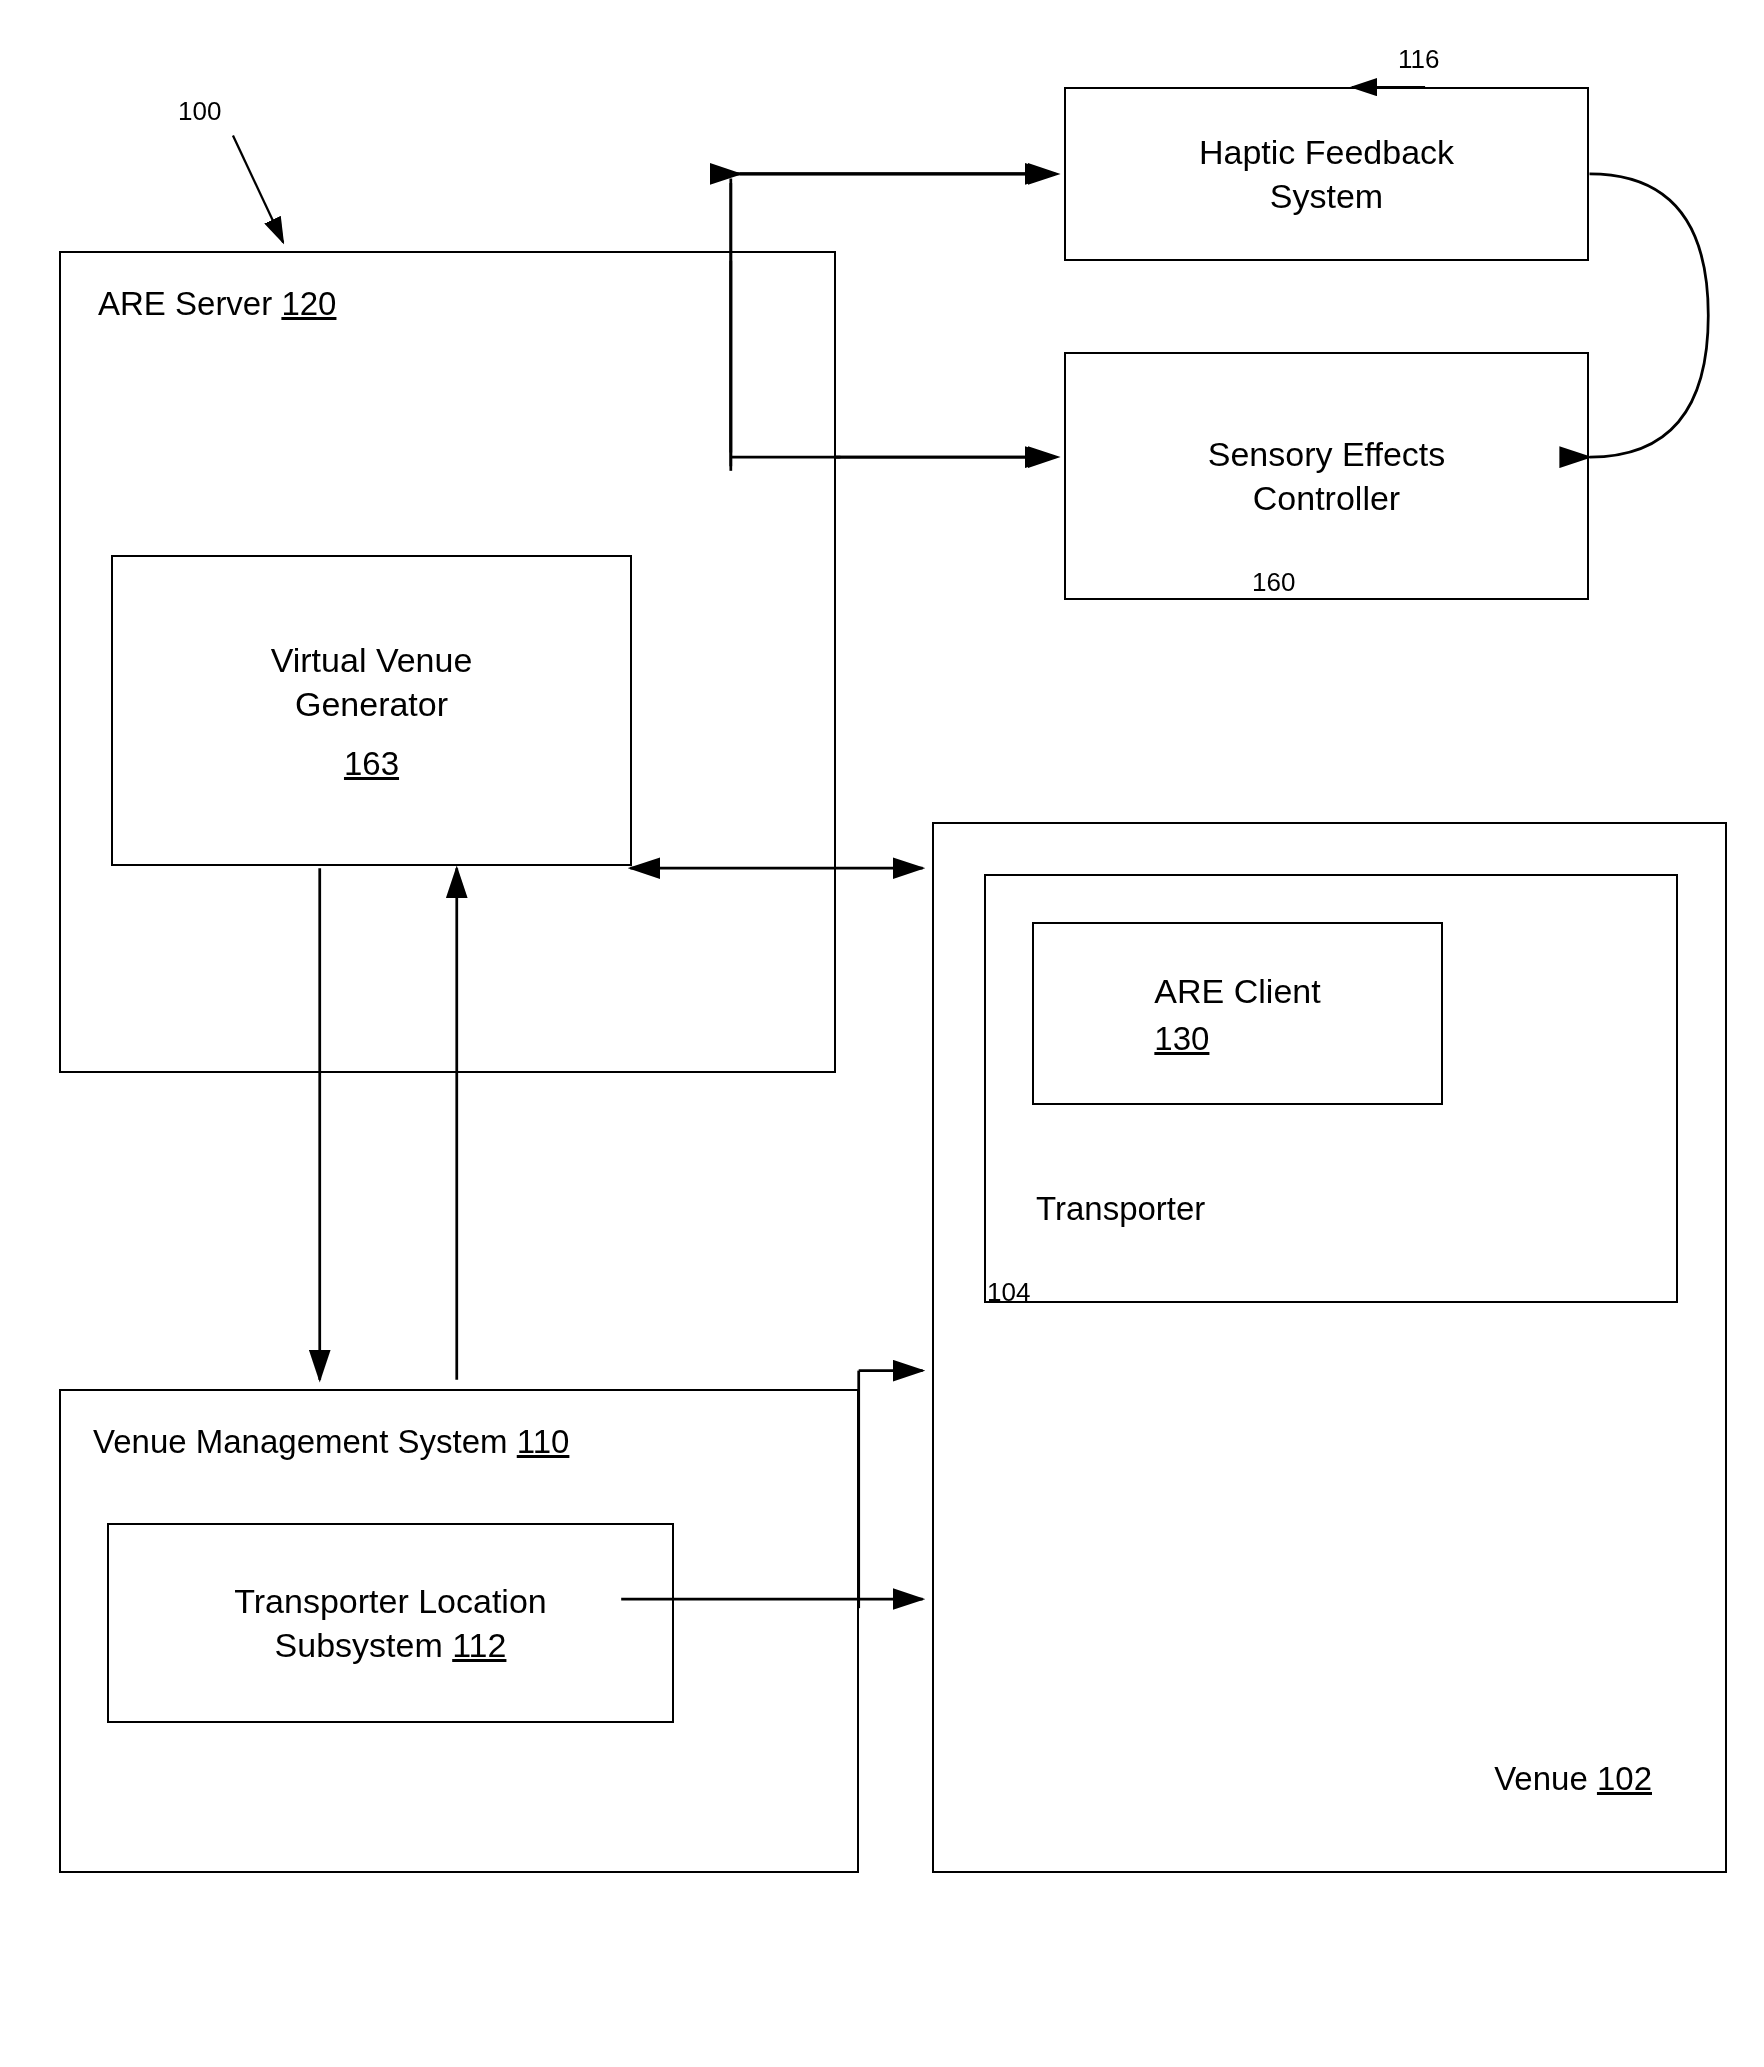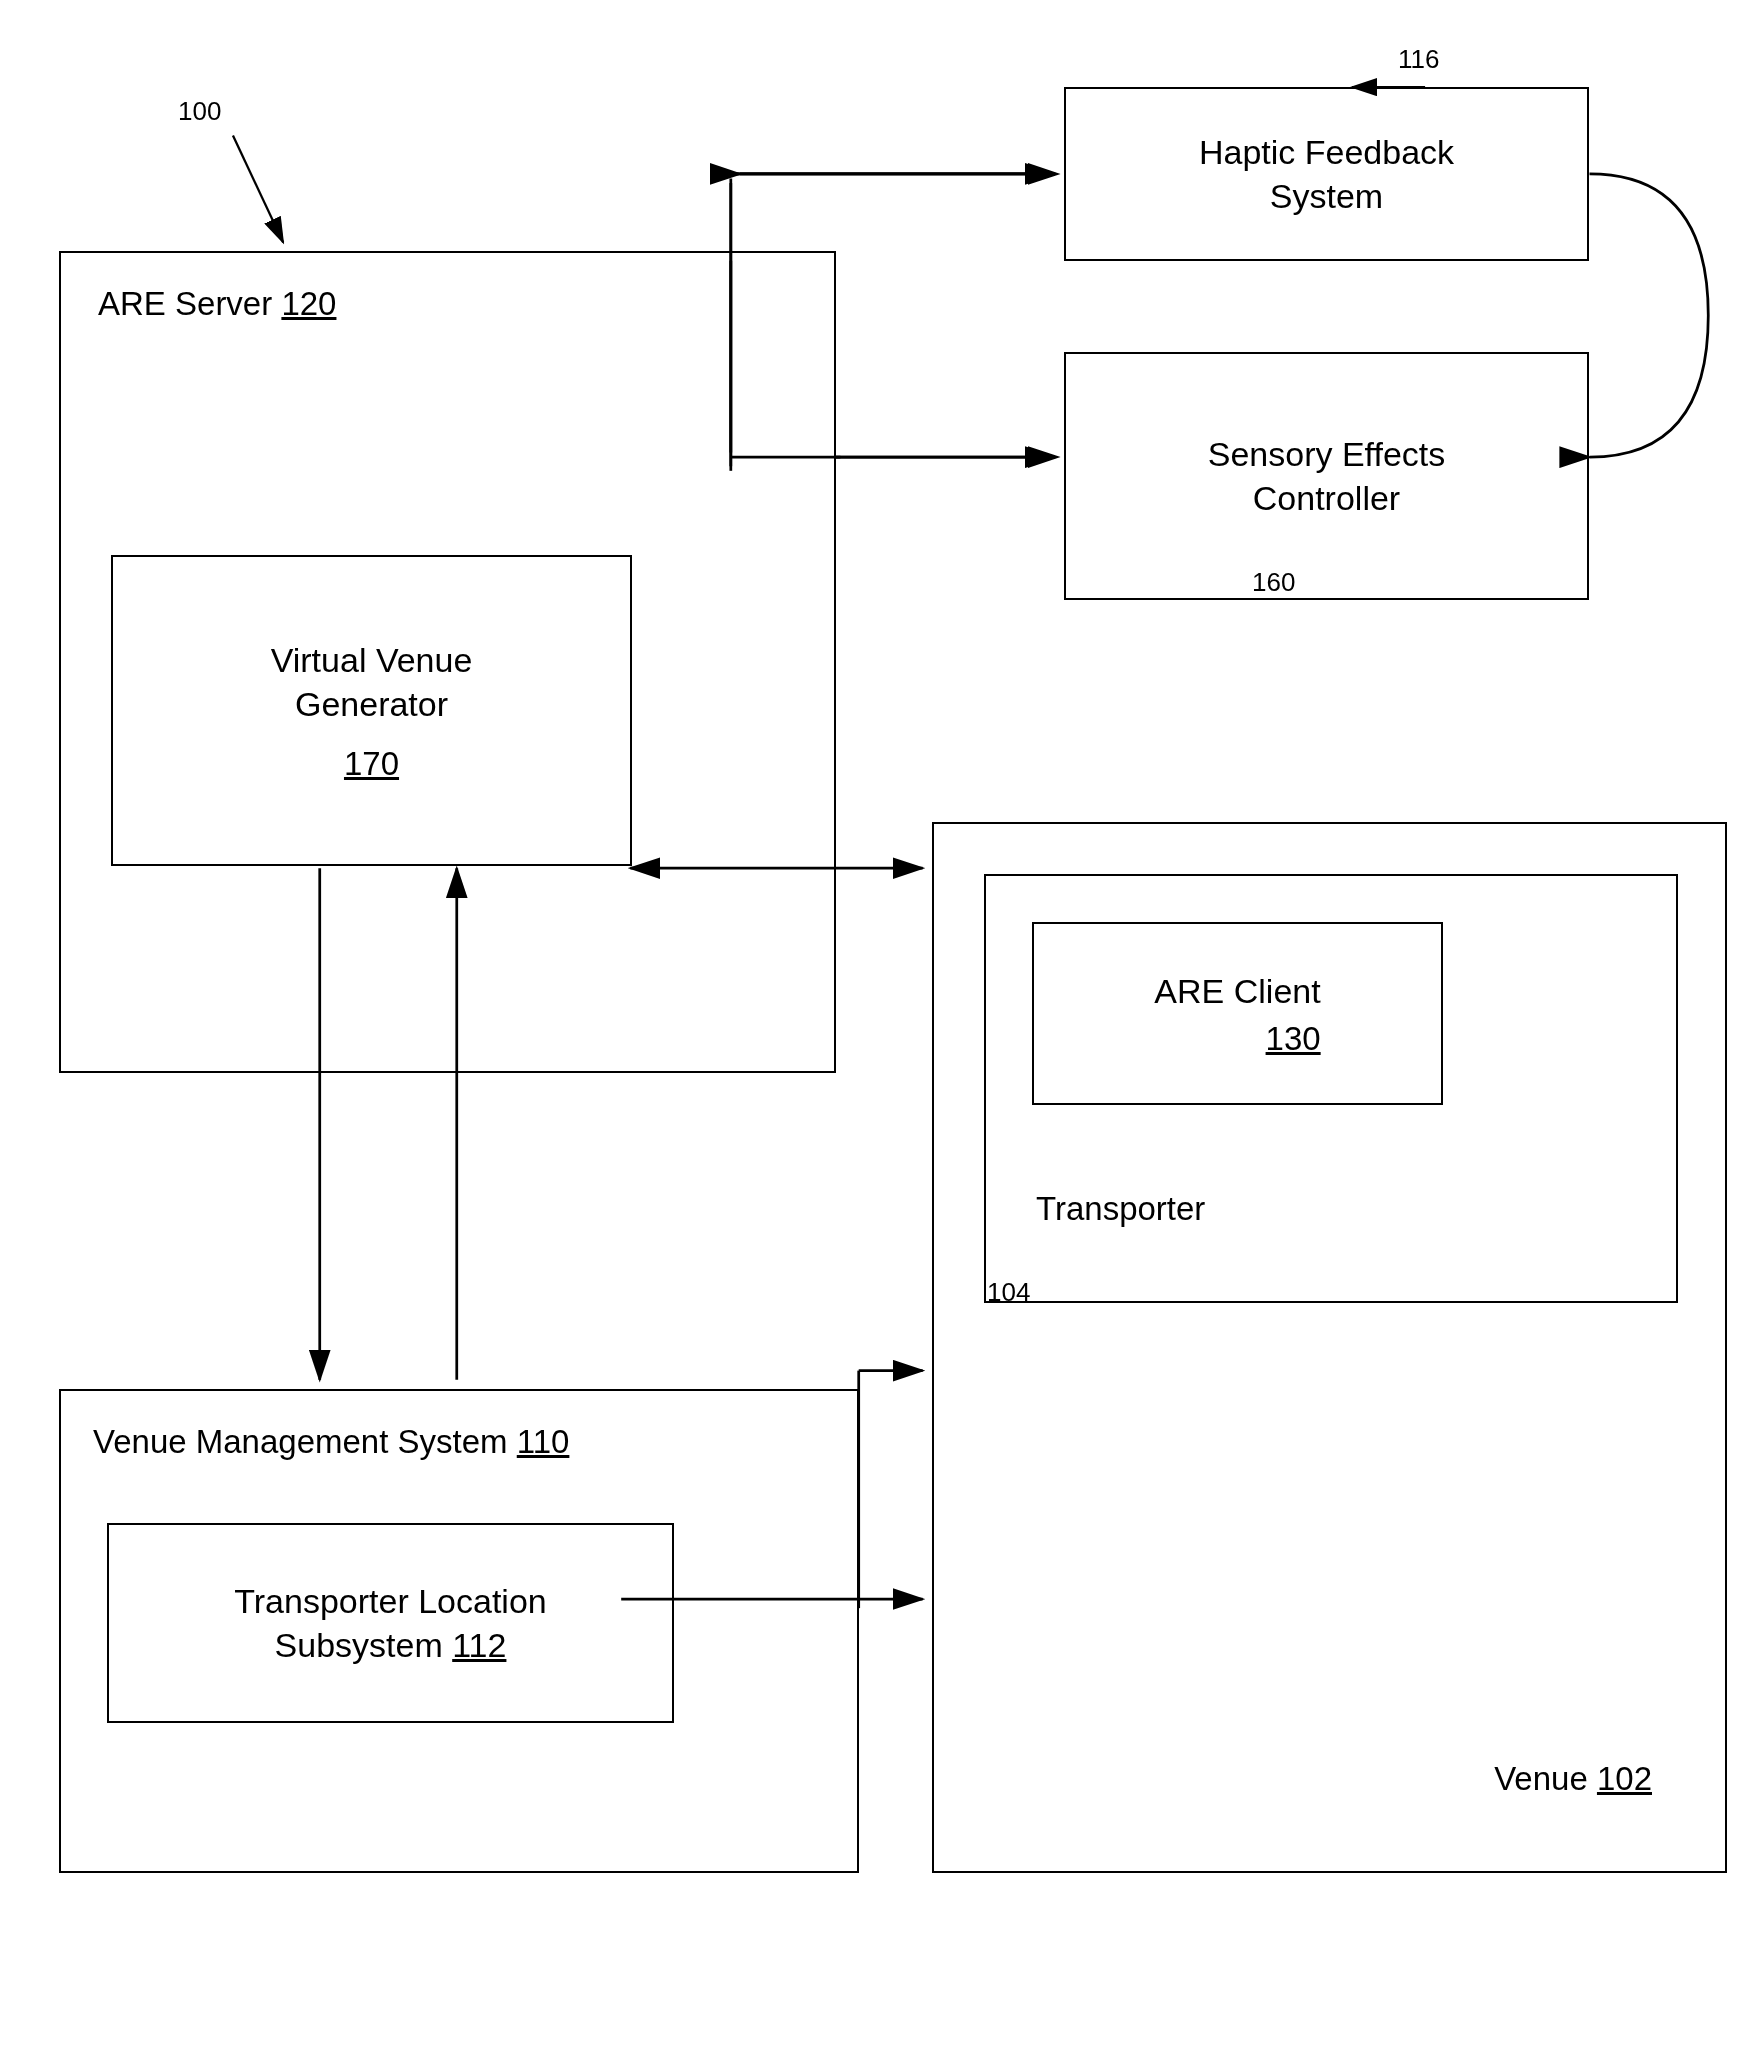--- a/index.html
+++ b/index.html
@@ -74,35 +74,35 @@
 
   <div class="box" style="left: 59px; top: 251px; width: 777px; height: 822px;">
     <div style="position:absolute; top: 32px; left: 37px; font-size: 33px;">
       ARE Server <span class="label-ref">120</span>
     </div>
 
     <div class="box" style="position:absolute; left: 50px; top: 302px; width: 521px; height: 311px; border-width: 2.7px;">
       <div style="text-align:center;">
         <div class="box-label">Virtual Venue<br>Generator</div>
         <div style="font-size:33px; margin-top:18.3px;">
-          <span class="label-ref">170</span>
+          <span class="label-ref">163</span>
         </div>
       </div>
     </div>
   </div>
 
   <div class="box" style="left: 932px; top: 822px; width: 795px; height: 1051px;">
     <div style="position:absolute; bottom: 73px; right: 73px; font-size: 33px;">
       Venue <span class="label-ref">102</span>
     </div>
 
     <div class="box" style="position:absolute; left: 50px; top: 50px; width: 694px; height: 429px; border-width: 2.7px;">
 
       <div class="box" style="position:absolute; left: 46px; top: 46px; width: 411px; height: 183px; border-width: 2.7px;">
-        <div style="text-align:right;">
+        <div style="text-align:left;">
           <div class="box-label">ARE Client</div>
           <div style="font-size:33px; margin-top:7.3px;">
             <span class="label-ref">130</span>
           </div>
         </div>
       </div>
       <div style="position:absolute; bottom: 73px; left: 50px; font-size: 33px;">Transporter</div>
     </div>
   </div>
 

